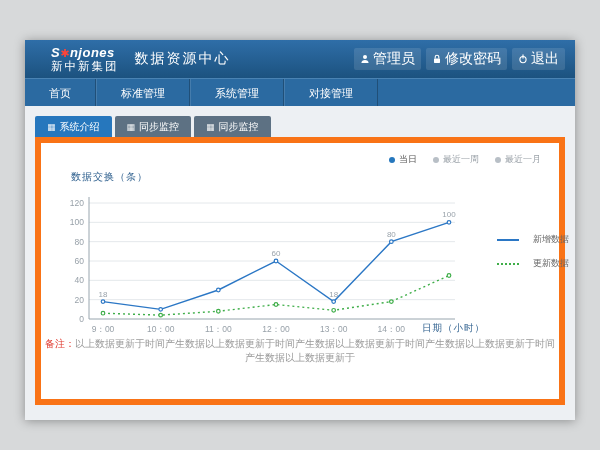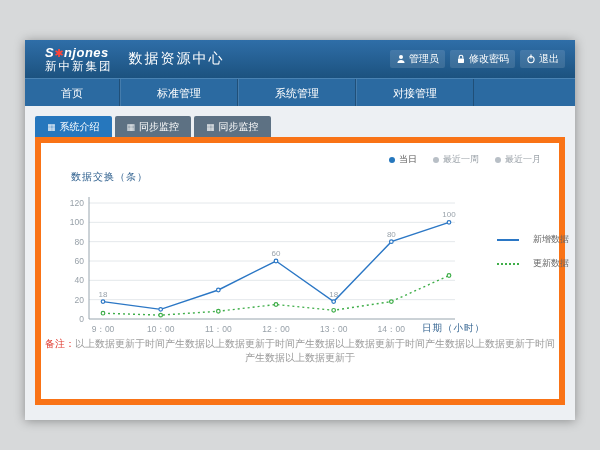--- a/index.html
+++ b/index.html
@@ -6,32 +6,32 @@
   body{
     width:600px;height:450px;position:relative;overflow:hidden;
     background:#d7d9da;
     font-family:"Liberation Sans","DejaVu Sans",sans-serif;
   }
   .window{position:absolute;left:25px;top:40px;width:550px;height:380px;background:#fff;
     box-shadow:0 1px 10px rgba(0,0,0,.35);}
   
   .header{height:38px;background:linear-gradient(180deg,#2f6ea8,#1c527f);
     display:flex;align-items:center;padding:0 10px;box-sizing:border-box;color:#fff}
-  .logo{line-height:1.05;margin-left:10px;white-space:nowrap}
+  .logo{line-height:1.05;margin-left:16px;white-space:nowrap}
   .logo-top{font-size:13px;font-weight:bold;font-style:italic;letter-spacing:.5px}
   .logo-mark{color:#ff4438;font-style:normal;font-size:11px}
   .logo-sub{font-size:11.5px;font-weight:normal;letter-spacing:2px}
   .app-title{font-size:14px;margin-left:16px;letter-spacing:2px}
-  .header-right{margin-left:auto;display:flex;align-items:center;gap:5px;font-size:10px}
+  .header-right{margin-left:auto;display:flex;align-items:center;gap:5px;font-size:14px}
   .hbtn{display:flex;align-items:center;gap:3px;padding:2px 6px;background:rgba(255,255,255,.12);
     border-radius:2px;cursor:pointer;white-space:nowrap}
   .hicon{display:inline-flex;width:10px;height:10px}
   
   .nav{height:28px;background:#2b6aa1;display:flex;align-items:stretch;border-top:1px solid #4a83b3}
-  .nav-item{display:flex;align-items:center;padding:0 36px;color:#fff;font-size:11px;
+  .nav-item{display:flex;align-items:center;padding:0 24px;color:#fff;font-size:11px;
     border-right:1px solid rgba(0,0,0,.25);border-left:1px solid rgba(255,255,255,.12);cursor:pointer}
   .nav-item:first-child{border-left:none}
   
   .content{position:absolute;top:66px;left:0;right:0;bottom:0;background:#edf0f3}
   .tabs{display:flex;gap:3px;padding:10px 0 0 10px}
   .tab{height:21px;display:flex;align-items:center;gap:4px;padding:0 12px;font-size:10px;color:#fff;
     background:#5d7183;border-radius:2px 2px 0 0;cursor:pointer;white-space:nowrap}
   .tab.active{background:#2677bd}
   .tab-icon{font-size:9px;opacity:.9}
   .card{margin:0 10px;background:#fff;height:268px;border:6px solid #f97316;box-sizing:border-box;position:relative}

